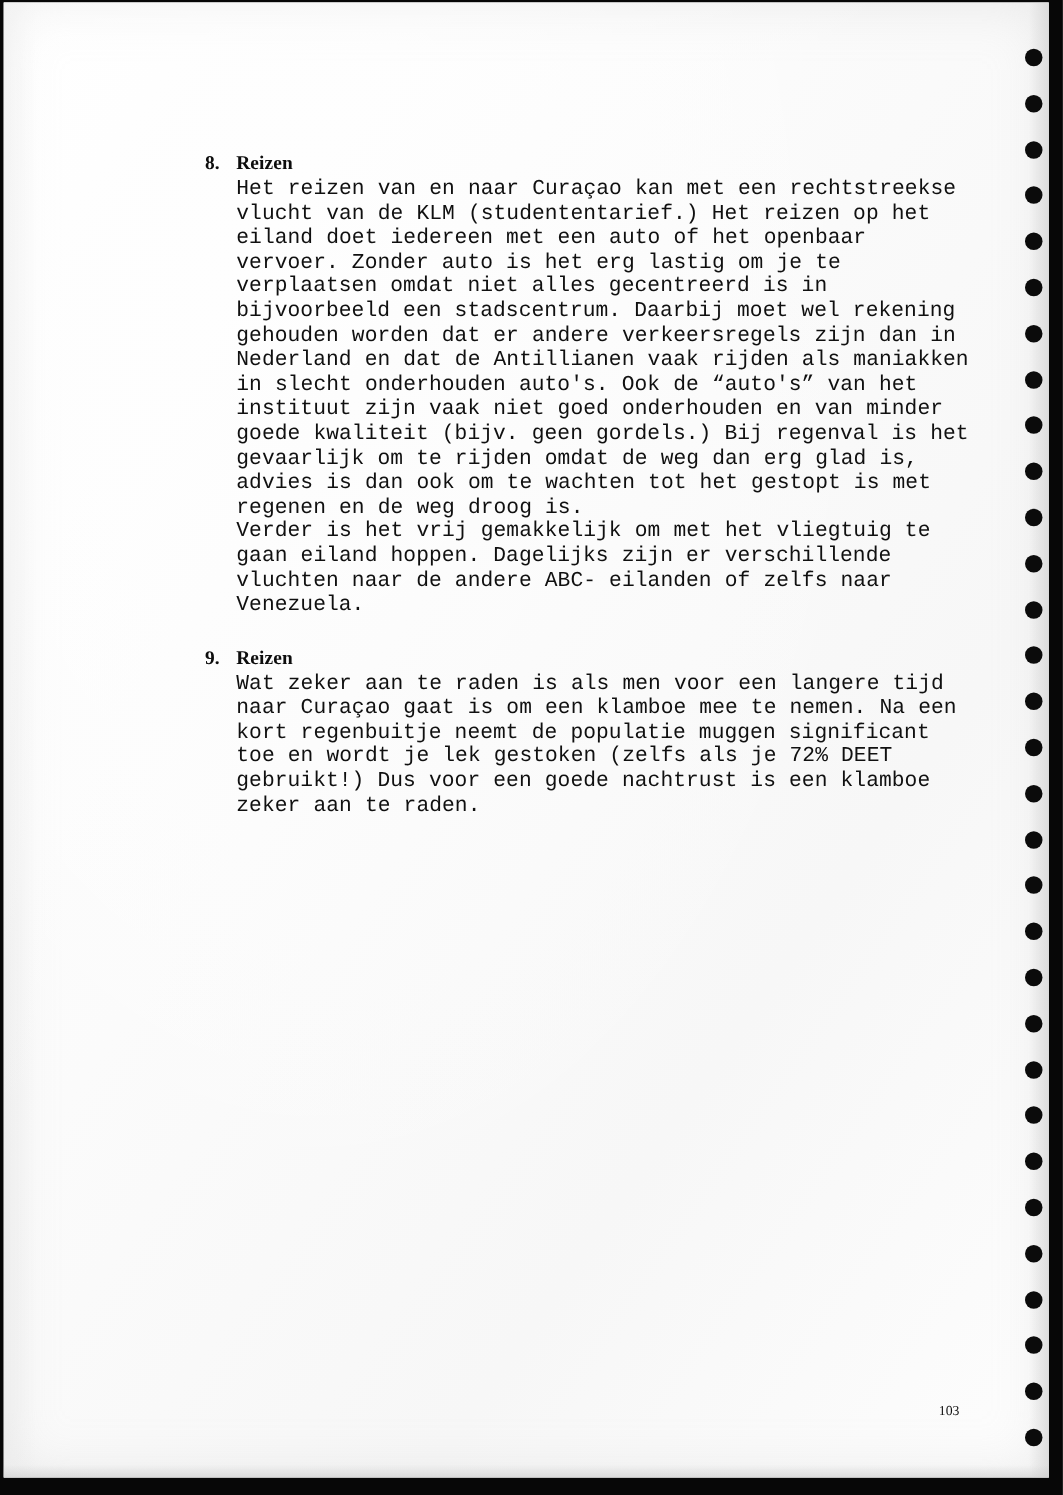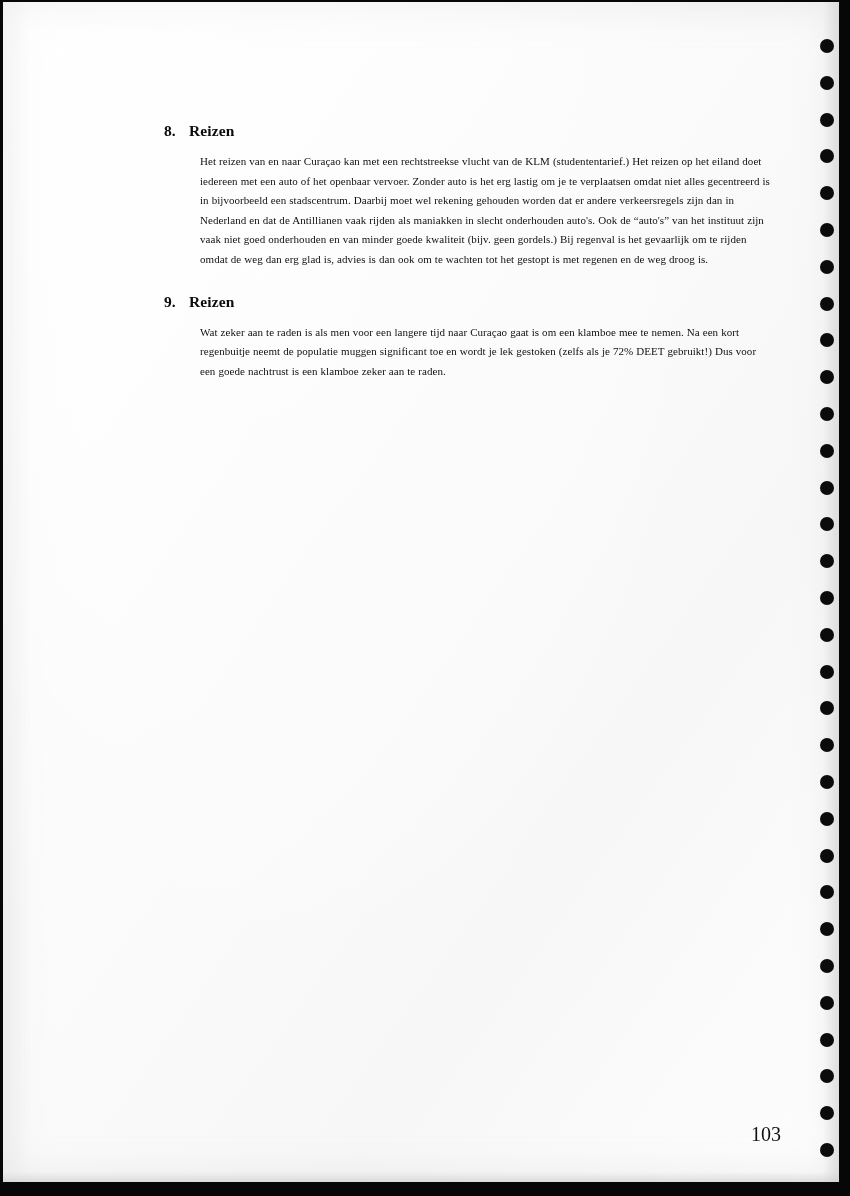--- a/index.html
+++ b/index.html
@@ -111,34 +111,35 @@
     top: 0;
     font-weight: bold;
     font-size: 15.5px;
   }
 
   .section-body {
     padding-left: 27px;
   }
 
   .para {
-    font-size: 11px;
+    font-size: 17px;
     line-height: 19.6px;
     color: #101010;
-    margin: 11px;
+    margin: 0;
     text-align: left;
     letter-spacing: 0.05px;
     word-spacing: 0.2px;
+    font-family: Liberation Mono, monospace;
   }
 
   .page-number {
     position: absolute;
     left: 748px;
     top: 1121px;
-    font-size: 20px;
+    font-size: 11px;
     color: #111111;
   }
 </style>
 </head>
 <body>
 
 <div class="scan-surround">
   <div class="page-sheet">
     <div class="paper-tone"></div>
     <div class="edge-shade-right"></div>
@@ -176,20 +177,21 @@
         <div class="punch-hole" style="top: 1067.4px; background: rgb(11, 11, 11);"></div>
         <div class="punch-hole" style="top: 1104.2px; background: rgb(11, 11, 11);"></div>
         <div class="punch-hole" style="top: 1141px; background: rgb(11, 11, 11);"></div>
       </div>
 
     <div class="content">
         <div class="section">
           <div class="section-heading"><span class="section-number">8.</span><span>Reizen</span></div>
           <div class="section-body">
             <p class="para">Het reizen van en naar Curaçao kan met een rechtstreekse vlucht van de KLM (studententarief.) Het reizen op het eiland doet iedereen met een auto of het openbaar vervoer. Zonder auto is het erg lastig om je te verplaatsen omdat niet alles gecentreerd is in bijvoorbeeld een stadscentrum. Daarbij moet wel rekening gehouden worden dat er andere verkeersregels zijn dan in Nederland en dat de Antillianen vaak rijden als maniakken in slecht onderhouden auto's. Ook de “auto's” van het instituut zijn vaak niet goed onderhouden en van minder goede kwaliteit (bijv. geen gordels.) Bij regenval is het gevaarlijk om te rijden omdat de weg dan erg glad is, advies is dan ook om te wachten tot het gestopt is met regenen en de weg droog is.</p>
+            <p class="para">Verder is het vrij gemakkelijk om met het vliegtuig te gaan eiland hoppen. Dagelijks zijn er verschillende vluchten naar de andere ABC- eilanden of zelfs naar Venezuela.</p>
           </div>
         </div>
         <div class="section">
           <div class="section-heading"><span class="section-number">9.</span><span>Reizen</span></div>
           <div class="section-body">
             <p class="para">Wat zeker aan te raden is als men voor een langere tijd naar Curaçao gaat is om een klamboe mee te nemen. Na een kort regenbuitje neemt de populatie muggen significant toe en wordt je lek gestoken (zelfs als je 72% DEET gebruikt!) Dus voor een goede nachtrust is een klamboe zeker aan te raden.</p>
           </div>
         </div>
       </div>
 

